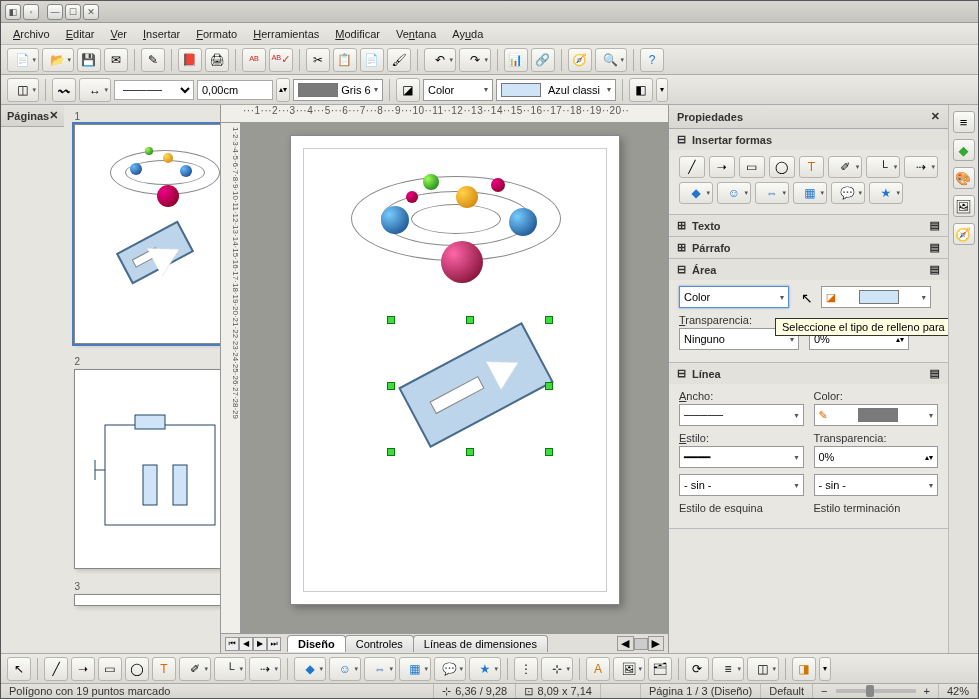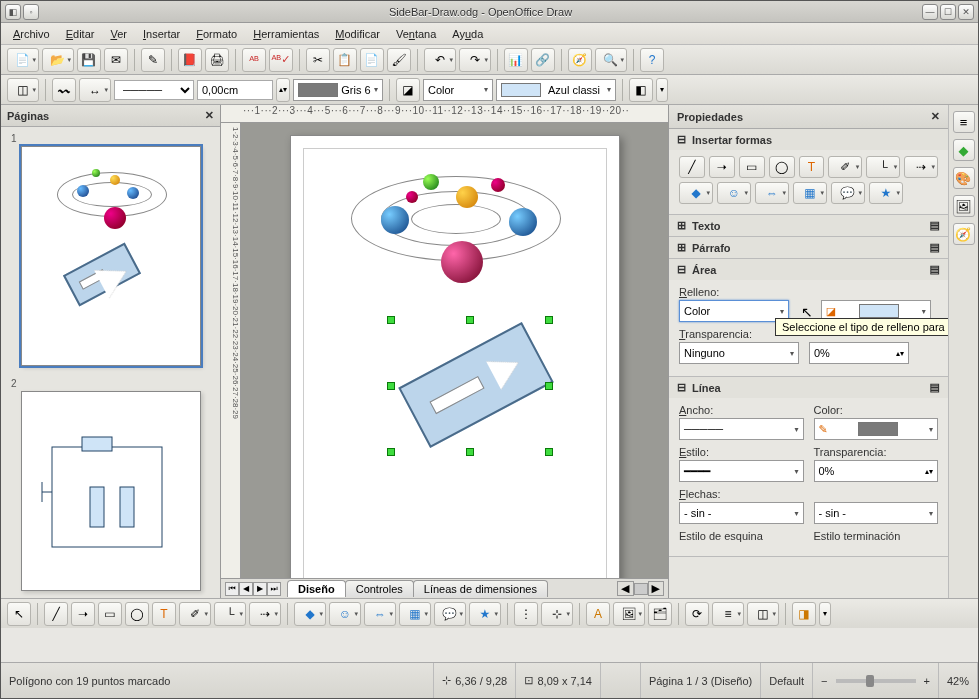--- a/index.html
+++ b/index.html
@@ -11,21 +11,21 @@
 .menubar { height: 22px; background: linear-gradient(#eceae5,#dedcd6); display: flex; align-items: center; padding: 0 6px; gap: 4px; border-bottom: 1px solid #bbb; }
 .menu-item { padding: 2px 6px; color: #222; }
 .menu-item u { text-decoration: underline; }
 .toolbar { height: 30px; background: linear-gradient(#ebeae5,#dad9d3); border-bottom: 1px solid #aaa; display: flex; align-items: center; padding: 2px 6px; gap: 3px; }
 .tbtn { width: 24px; height: 24px; background: linear-gradient(#fafaf7,#e4e3de); border: 1px solid #b5b4af; border-radius: 3px; display: flex; align-items: center; justify-content: center; font-size: 12px; }
 .tbtn.split { width: 32px; position: relative; }
 .tbtn.split::after { content: "▾"; font-size: 7px; position: absolute; right: 2px; color: #555; }
 .sep { width: 1px; height: 22px; background: #b0b0aa; margin: 0 3px; }
 .toolbar select, .toolbar input[type=text] { height: 20px; border: 1px solid #aaa; background: #fff; padding: 0 4px; font-size: 11px; }
 .body { flex: 1; display: flex; min-height: 0; }
-.pages { width: 220px; background: #e6e5e0; border-right: 1px solid #999; display: flex; flex-direction: column; }
+.pages { width: 220px; background: #e6e5e0; border-right: 1px solid #999; display: flex; }
 .pages-header { height: 22px; display: flex; align-items: center; justify-content: space-between; padding: 0 6px; background: linear-gradient(#e2e1db,#d5d4ce); border-bottom: 1px solid #aaa; font-weight: bold; color: #333; }
 .pages-body { flex: 1; overflow: auto; padding: 6px 10px; }
 .thumb-wrap { margin-bottom: 12px; }
 .thumb-num { font-size: 10px; color: #555; margin-bottom: 2px; }
 .thumb { width: 180px; height: 220px; background: #fff; border: 1px solid #888; margin: 0 auto; position: relative; box-shadow: 2px 2px 4px rgba(0,0,0,.15); }
 .thumb.selected { outline: 2px solid #4a7dbf; }
 .canvas-area { flex: 1; display: flex; flex-direction: column; min-width: 0; }
 .ruler-h { height: 18px; background: #f0efe9; border-bottom: 1px solid #999; font-size: 10px; color: #555; padding-left: 22px; letter-spacing: 0.5px; white-space: nowrap; overflow: hidden; }
 .canvas-row { flex: 1; display: flex; min-height: 0; }
 .ruler-v { width: 20px; background: #f0efe9; border-right: 1px solid #999; font-size: 8px; color: #555; writing-mode: vertical-rl; text-orientation: mixed; padding-top: 4px; white-space: nowrap; overflow: hidden; }
@@ -54,42 +54,41 @@
 .field-row { display: flex; gap: 10px; margin-bottom: 6px; }
 .field-col { flex: 1; }
 .field-label { color: #333; margin-bottom: 2px; display:block; }
 .field-label u { text-decoration: underline; }
 .combo { display:flex; align-items:center; height: 22px; border: 1px solid #999; background: #fff; padding: 0 4px; justify-content: space-between; width: 100%; }
 .combo.selected { border: 1px solid #5a8fd6; box-shadow: 0 0 2px #5a8fd6; }
 .combo .arrow { font-size: 8px; color: #555; }
 .color-well { width: 40px; height: 14px; border: 1px solid #777; display:inline-block; }
 .tooltip { position: absolute; background: #ffffe1; border: 1px solid #333; padding: 2px 6px; font-size: 11px; z-index: 100; white-space: nowrap; }
 .bottom-toolbar { height: 30px; background: linear-gradient(#ebeae5,#dad9d3); border-top: 1px solid #aaa; display: flex; align-items: center; padding: 2px 6px; gap: 3px; }
-.statusbar { height: 36px; background: linear-gradient(#e4e3de,#d6d5cf); border-top: 1px solid #aaa; display: flex; align-items: flex-end; font-size: 10px; color: #333; margin-top: 34px; }
+.statusbar { height: 15px; background: linear-gradient(#e4e3de,#d6d5cf); border-top: 1px solid #aaa; display: flex; align-items: flex-end; font-size: 10px; color: #333; }
 .status-cell { padding: 0 8px; border-right: 1px solid #bbb; height: 100%; display:flex; align-items:center; }
 .status-cell.flex { flex: 1; }
 .zoom-slider { width: 80px; height: 4px; background: #bbb; position: relative; margin: 0 6px; }
 .zoom-slider::before { content:""; position:absolute; left: 30px; top:-4px; width: 8px; height: 12px; background:#888; border-radius:2px; }
 
 .orbit { position: absolute; border: 1px solid #888; border-radius: 50%; }
 .planet { position: absolute; border-radius: 50%; }
 .arrow-obj { position:absolute; background:#bcd5eb; border:2px solid #4a6b8a; transform: rotate(-28deg); display:flex; align-items:center; justify-content:center; }
 .arrow-shape { width: 70%; height: 50%; position:relative; }
 .arrow-shape::before { content:""; position:absolute; left:0; top:30%; width:55%; height:40%; background:#fff; outline:1px solid #888;}
 .arrow-shape::after { content:""; position:absolute; right:0; top:0; width:0; height:0; border-left:28px solid #fff; border-top:16px solid transparent; border-bottom:16px solid transparent; filter: drop-shadow(0 0 0.5px #888);}
 </style>
 </head>
 <body>
 
 <div class="titlebar">
   <div class="tb-left">
     <div class="tb-btn">◧</div>
     <div class="tb-btn">◦</div>
   </div>
-  <div class="title">SideBar-Draw.odg - OpenOffice Draw</div>
   <div class="tb-right">
     <div class="tb-btn">—</div>
     <div class="tb-btn">☐</div>
     <div class="tb-btn">✕</div>
   </div>
 </div>
 
 <div class="menubar">
   <span class="menu-item"><u>A</u>rchivo</span>
   <span class="menu-item"><u>E</u>ditar</span>
@@ -313,21 +312,20 @@
         </div>
 
         <div class="sb-section">
           <div class="sb-sec-title">
               <span class="toggle">⊟</span>
               <span>Área</span>
               <span style="flex:1"></span>
               <span>▤</span>
             </div>
           <div class="sb-sec-body" style="position:relative">
-            <span class="field-label"><u>R</u>elleno:</span>
             <div class="field-row">
               <div class="combo selected" style="width:110px">
                   <span>Color</span>
                   <span class="arrow">▾</span>
                 </div>
               <div style="position:relative;left:2px;top:4px;font-size:14px">↖</div>
               <div class="combo" style="width:110px">
                   <span style="color:#d60">◪</span>
                   <span class="color-well" style="background:#cfe4f7"></span>
                   <span class="arrow">▾</span>
@@ -382,21 +380,20 @@
                   </div>
               </div>
               <div class="field-col">
                 <span class="field-label">Transparencia:</span>
                 <div class="combo">
                     <span>0%</span>
                     <span style="font-size:8px">▴▾</span>
                   </div>
               </div>
             </div>
-            <span class="field-label"><u>F</u>lechas:</span>
             <div class="field-row">
               <div class="combo">
                   <span>- sin -</span>
                   <span class="arrow">▾</span>
                 </div>
               <div class="combo">
                   <span>- sin -</span>
                   <span class="arrow">▾</span>
                 </div>
             </div>

